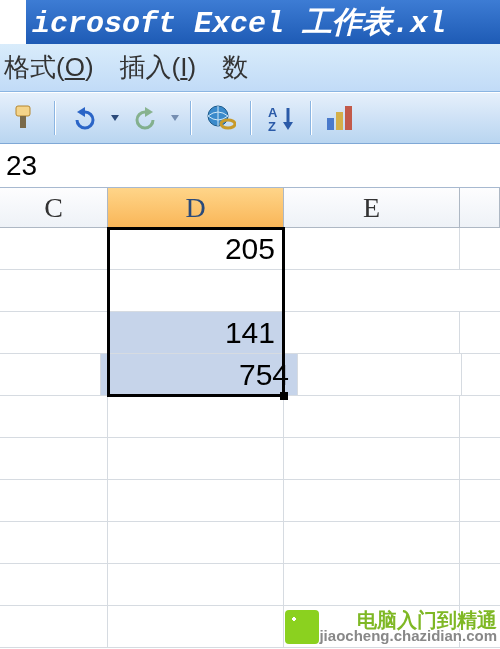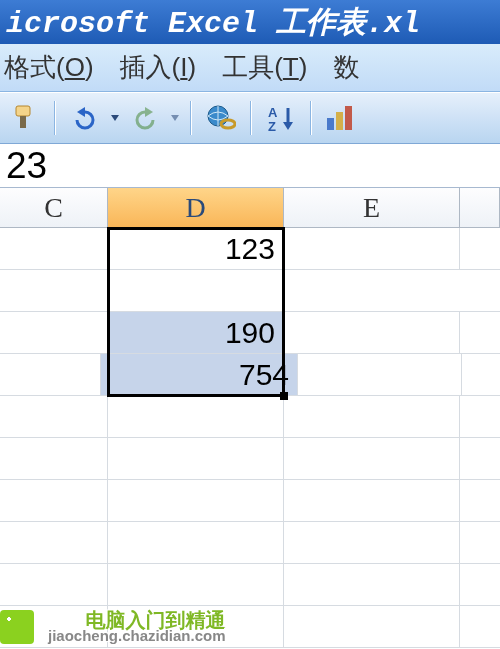--- a/index.html
+++ b/index.html
@@ -14,20 +14,21 @@
     height: 44px;
     background: linear-gradient(to bottom, #3d7cd4 0%, #1e5bb5 100%);
     color: #fff;
     font-family: "Courier New", monospace;
     font-style: italic;
     font-weight: bold;
     font-size: 30px;
     padding: 2px 6px;
     white-space: nowrap;
     overflow: hidden;
+    margin-left: 26px;
   }
   .menubar {
     height: 48px;
     background: linear-gradient(to bottom, #d9ecfb 0%, #c1dbf7 100%);
     border-bottom: 1px solid #8bb5e2;
     display: flex;
     align-items: center;
     gap: 26px;
     padding: 0 4px;
     font-size: 26px;
@@ -59,21 +60,21 @@
   }
   .tb-dd { width: 10px; display: flex; align-items: center; justify-content: center; }
   .tb-dd svg { display: block; }
   .formula-area {
     height: 44px;
     background: #fff;
     border-bottom: 1px solid #a7b9d0;
     display: flex;
     align-items: center;
     padding: 0 6px;
-    font-size: 37px;
+    font-size: 28px;
     font-family: "SimSun", "宋体", Arial;
     color: #000;
   }
   .col-headers {
     height: 40px;
     display: flex;
     border-bottom: 1px solid #aeb8c4;
   }
   .col-head {
     border-right: 1px solid #aeb8c4;
@@ -123,22 +124,23 @@
     width: 8px; height: 8px;
     background: #000;
     pointer-events: auto;
   }
   .watermark {
     position: absolute;
     bottom: 2px; left: 0; right: 0;
     height: 40px;
     display: flex;
     align-items: center;
+    justify-content: flex-end;
     padding-right: 3px;
-    gap: 14px;
+    gap: 0;
   }
   .wm-logo {
     width: 34px; height: 34px;
     background: #8bd11f;
     border-radius: 4px;
     position: relative;
   }
   .wm-logo::before {
     content: "";
     position: absolute;
@@ -162,23 +164,20 @@
 <div class="titlebar">icrosoft Excel 工作表.xl</div>
 
 <div class="menubar">
   <span class="menu-item">
     <span>格式</span>(<span class="accel">O</span>)
   </span>
   <span class="menu-item">
     <span>插入</span>(<span class="accel">I</span>)
   </span>
   <span class="menu-item">
-    <span>工具</span>(<span class="accel">T</span>)
-  </span>
-  <span class="menu-item">
     <span>数</span>
   </span>
 </div>
 
 <div class="toolbar">
   <div class="tb-btn">
     <svg width="26" height="28" viewBox="0 0 26 28">
       <rect x="4" y="2" width="14" height="10" rx="2" fill="#f4d48a" stroke="#b5862f"></rect>
       <rect x="8" y="12" width="6" height="12" fill="#7a6a4a"></rect>
     </svg>
@@ -241,34 +240,34 @@
   <div class="col-head" style="width:108px">C</div>
   <div class="col-head selected" style="width:176px">D</div>
   <div class="col-head" style="width:176px">E</div>
   <div class="col-head" style="width:40px"></div>
 </div>
 
 <div class="grid-rows" style="position:relative">
 
   <div class="grid-row">
     <div class="cell" style="width:108px"></div>
-    <div class="cell active" style="width:176px">123</div>
-    <div class="cell" style="width:176px"></div>
-    <div class="cell" style="width:40px;border-right:none"></div>
-  </div>
-
-  <div class="grid-row">
-    <div class="cell" style="width:108px"></div>
-    <div class="cell" style="width:176px"></div>
-    <div class="cell" style="width:40px;border-right:none"></div>
-  </div>
-
-  <div class="grid-row">
-    <div class="cell" style="width:108px"></div>
-    <div class="cell sel" style="width:176px">190</div>
+    <div class="cell active" style="width:176px">205</div>
+    <div class="cell" style="width:176px"></div>
+    <div class="cell" style="width:40px;border-right:none"></div>
+  </div>
+
+  <div class="grid-row">
+    <div class="cell" style="width:108px"></div>
+    <div class="cell" style="width:176px"></div>
+    <div class="cell" style="width:40px;border-right:none"></div>
+  </div>
+
+  <div class="grid-row">
+    <div class="cell" style="width:108px"></div>
+    <div class="cell sel" style="width:176px">141</div>
     <div class="cell" style="width:176px"></div>
     <div class="cell" style="width:40px;border-right:none"></div>
   </div>
 
   <div class="grid-row">
     <div class="cell" style="width:108px"></div>
     <div class="cell sel" style="width:212px">754</div>
     <div class="cell" style="width:176px"></div>
     <div class="cell" style="width:40px;border-right:none"></div>
   </div>

